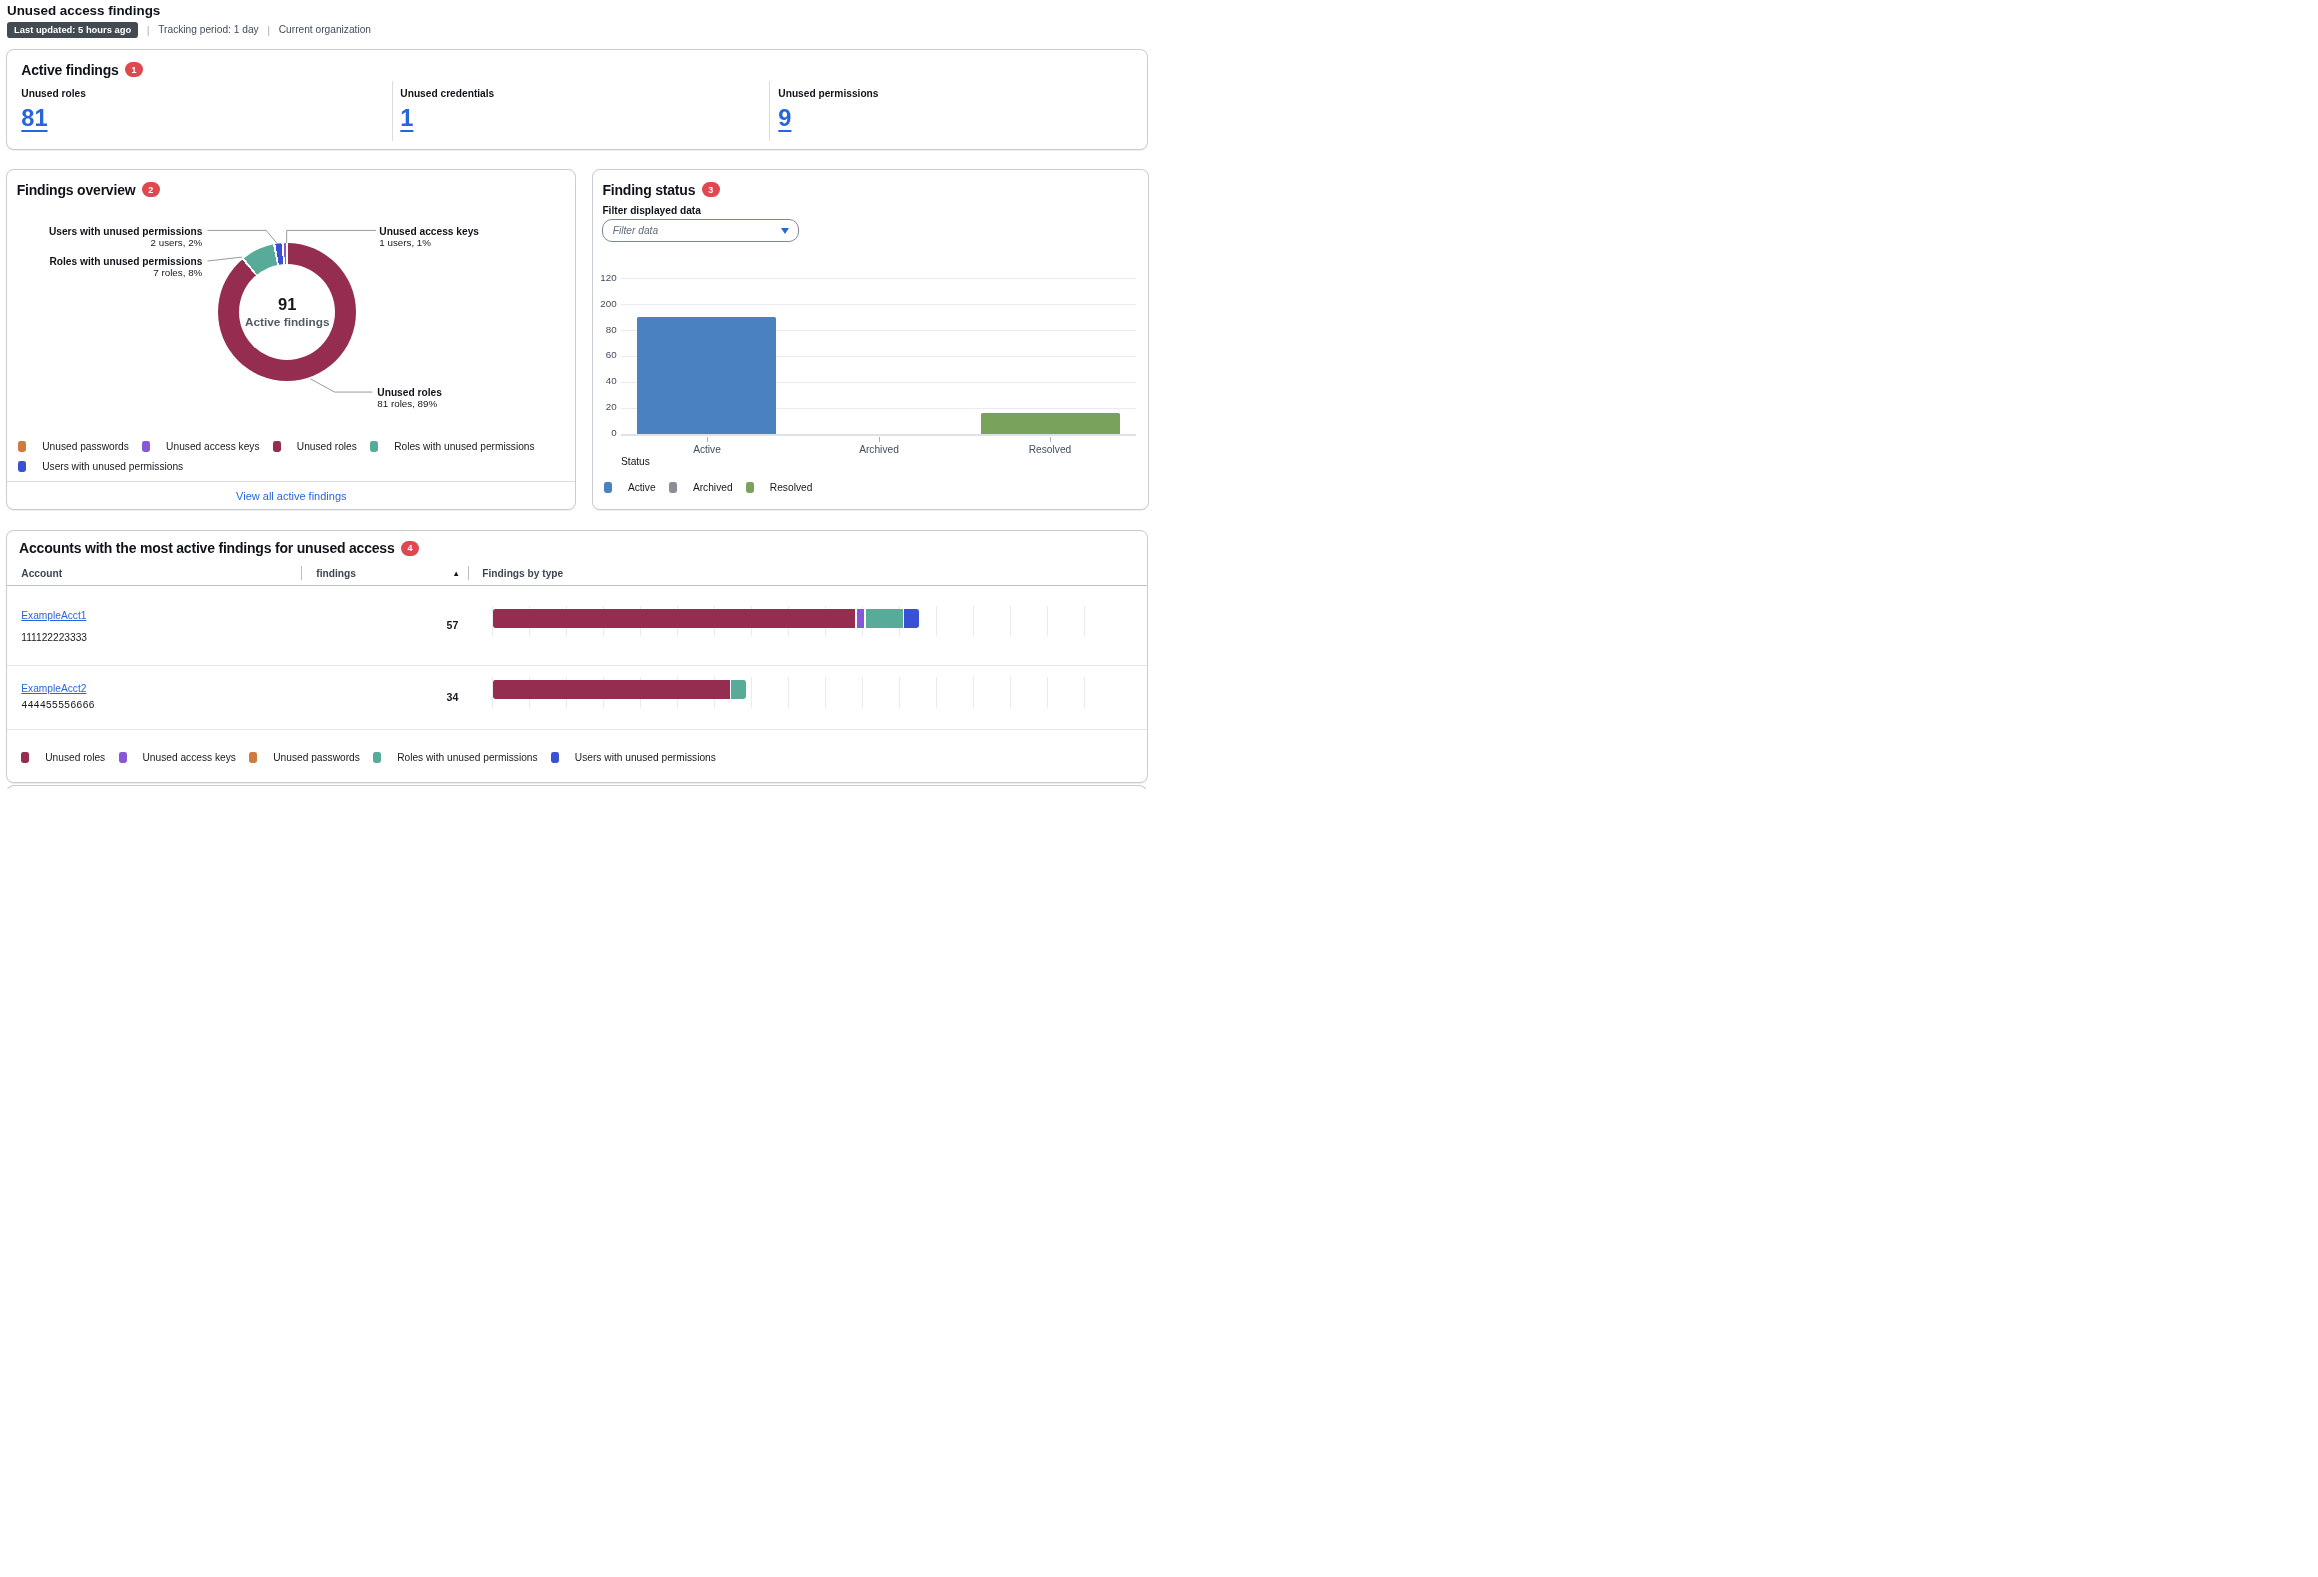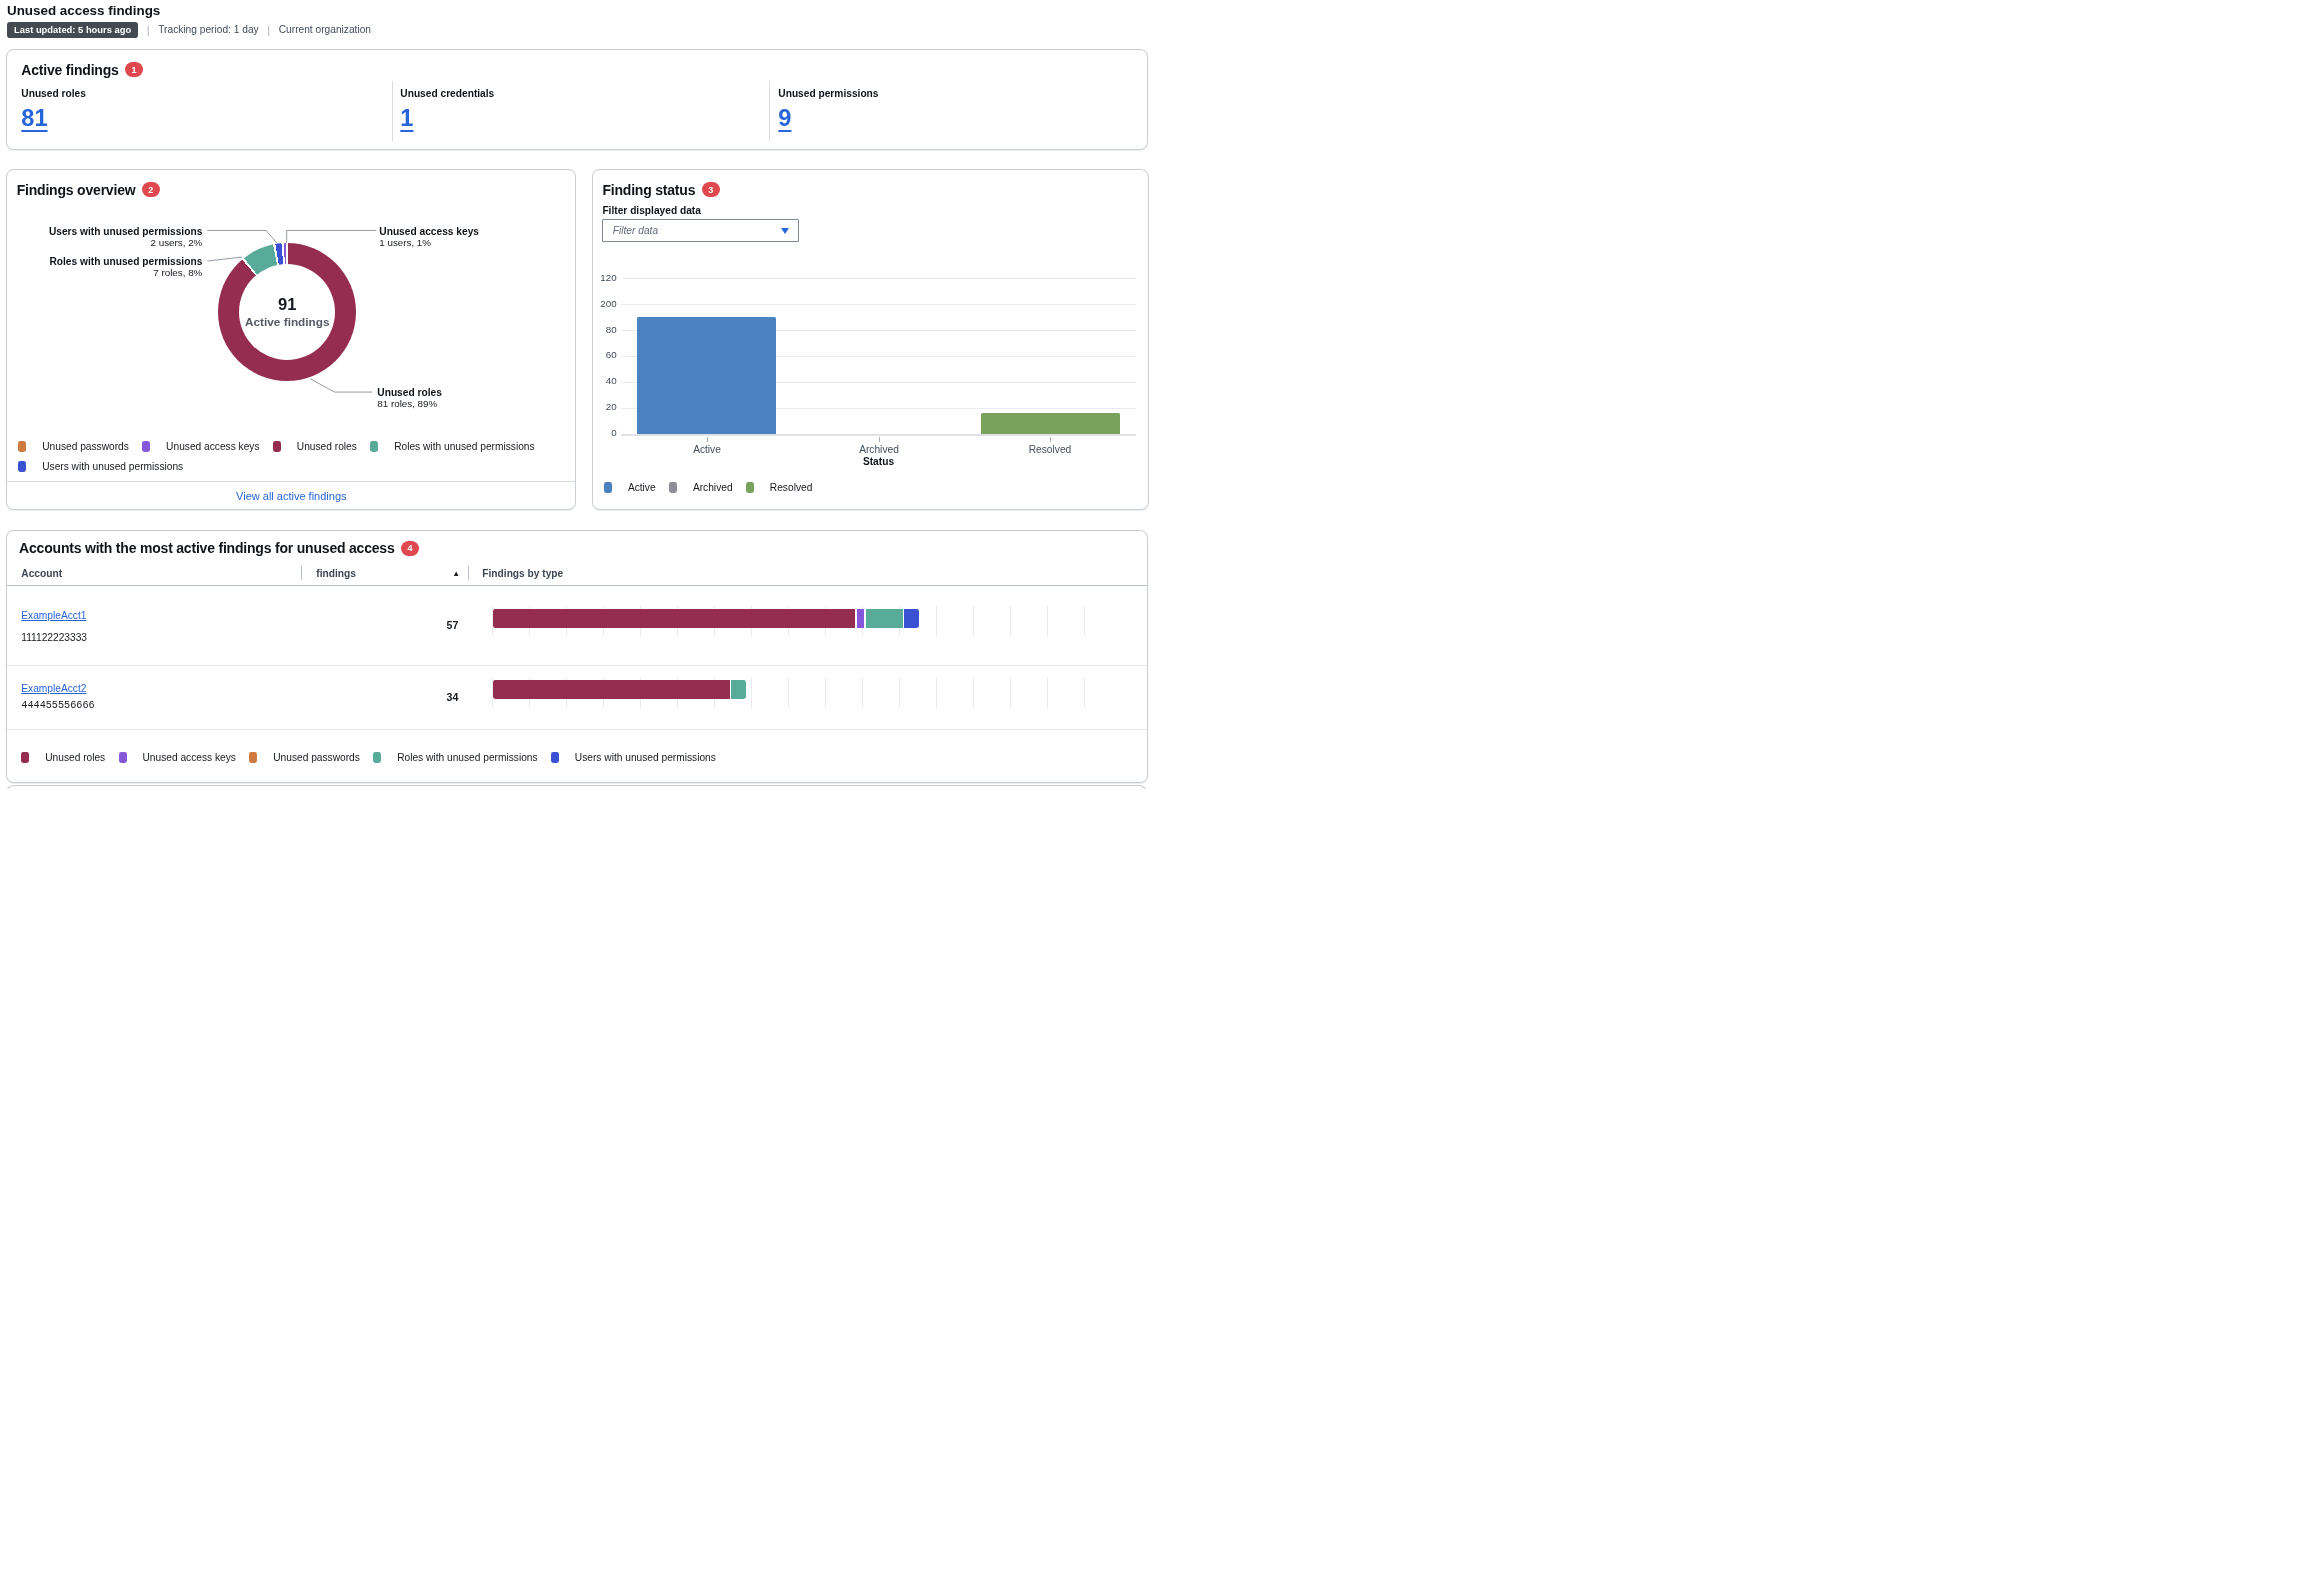--- a/index.html
+++ b/index.html
@@ -45,31 +45,31 @@
   
   .legend{display:flex;flex-wrap:wrap;column-gap:13.4px;row-gap:7.9px;font-size:10.2px;color:#16191f;}
   .legend-item{display:inline-flex;align-items:center;gap:16px;line-height:11.8px;}
   .swatch{display:inline-block;width:7.9px;height:11px;border-radius:2.4px;flex:0 0 auto;}
   #legend-overview{position:absolute;left:11px;top:271px;width:546px;}
   .cardfoot-rule{position:absolute;left:0;right:0;top:311px;border-top:0.8px solid #d8dce2;}
   .viewall{position:absolute;left:0;right:0;top:320px;text-align:center;font-size:11px;color:var(--accent-link);cursor:pointer;}
 
   
   .filter-label{position:absolute;left:9.4px;top:35px;font-size:10.2px;font-weight:700;color:#0f141a;}
-  .select{position:absolute;left:9.4px;top:49px;width:197px;height:23px;box-sizing:border-box;border:0.8px solid #7d8998;border-radius:1px;display:flex;align-items:center;justify-content:space-between;padding:0 9.4px;cursor:pointer;background:#fff;}
+  .select{position:absolute;left:9.4px;top:49px;width:197px;height:23px;box-sizing:border-box;border:0.8px solid #7d8998;border-radius:10px;display:flex;align-items:center;justify-content:space-between;padding:0 9.4px;cursor:pointer;background:#fff;}
   .select .ph{font-style:italic;color:#5f6b7a;font-size:10.2px;}
   .caret{width:0;height:0;border-left:4.7px solid transparent;border-right:4.7px solid transparent;border-top:6.3px solid var(--accent-link);}
   .plot{position:absolute;left:28px;top:108px;width:515px;height:156px;}
   .gridline{position:absolute;left:0;width:100%;height:0.8px;background:#e9ebee;}
   .ylab{position:absolute;left:-28px;width:23.6px;text-align:right;font-size:9.8px;color:#414d5c;}
   .baseline{position:absolute;left:0;right:0;top:156px;height:2.4px;background:#dfe1e6;}
   .sbar{position:absolute;border-radius:1.6px 1.6px 0 0;}
   .xtick{position:absolute;width:0.8px;height:4.7px;background:#aab0b9;top:159px;}
   .xlab{position:absolute;top:166px;text-align:center;font-size:10.2px;color:#414d5c;}
-  .xaxis-title{position:absolute;left:28px;width:515px;top:286px;text-align:center;font-size:10.2px;font-weight:700;color:#0f141a;}
+  .xaxis-title{position:absolute;left:28px;width:515px;top:286px;text-align:left;font-size:10.2px;font-weight:400;color:#0f141a;}
   #legend-status{position:absolute;left:11px;top:312px;}
 
   
   .th{position:absolute;top:37px;font-size:10.2px;font-weight:700;color:#3d4753;}
   .sort-arrow{position:absolute;top:38px;font-size:7.9px;color:#16191f;}
   .hvdiv{position:absolute;top:35px;height:14px;width:0.8px;background:#b9c0c8;}
   .head-rule{position:absolute;left:0;right:0;top:54px;border-top:0.8px solid #b9c0c8;}
   .row-rule{position:absolute;left:0;right:0;border-top:0.8px solid #e4e7eb;}
   .acct-link{font-size:10.2px;color:var(--accent-link);text-decoration:underline;cursor:pointer;display:inline-block;}
   .acct-id{position:absolute;font-size:10.2px;color:#16191f;}

